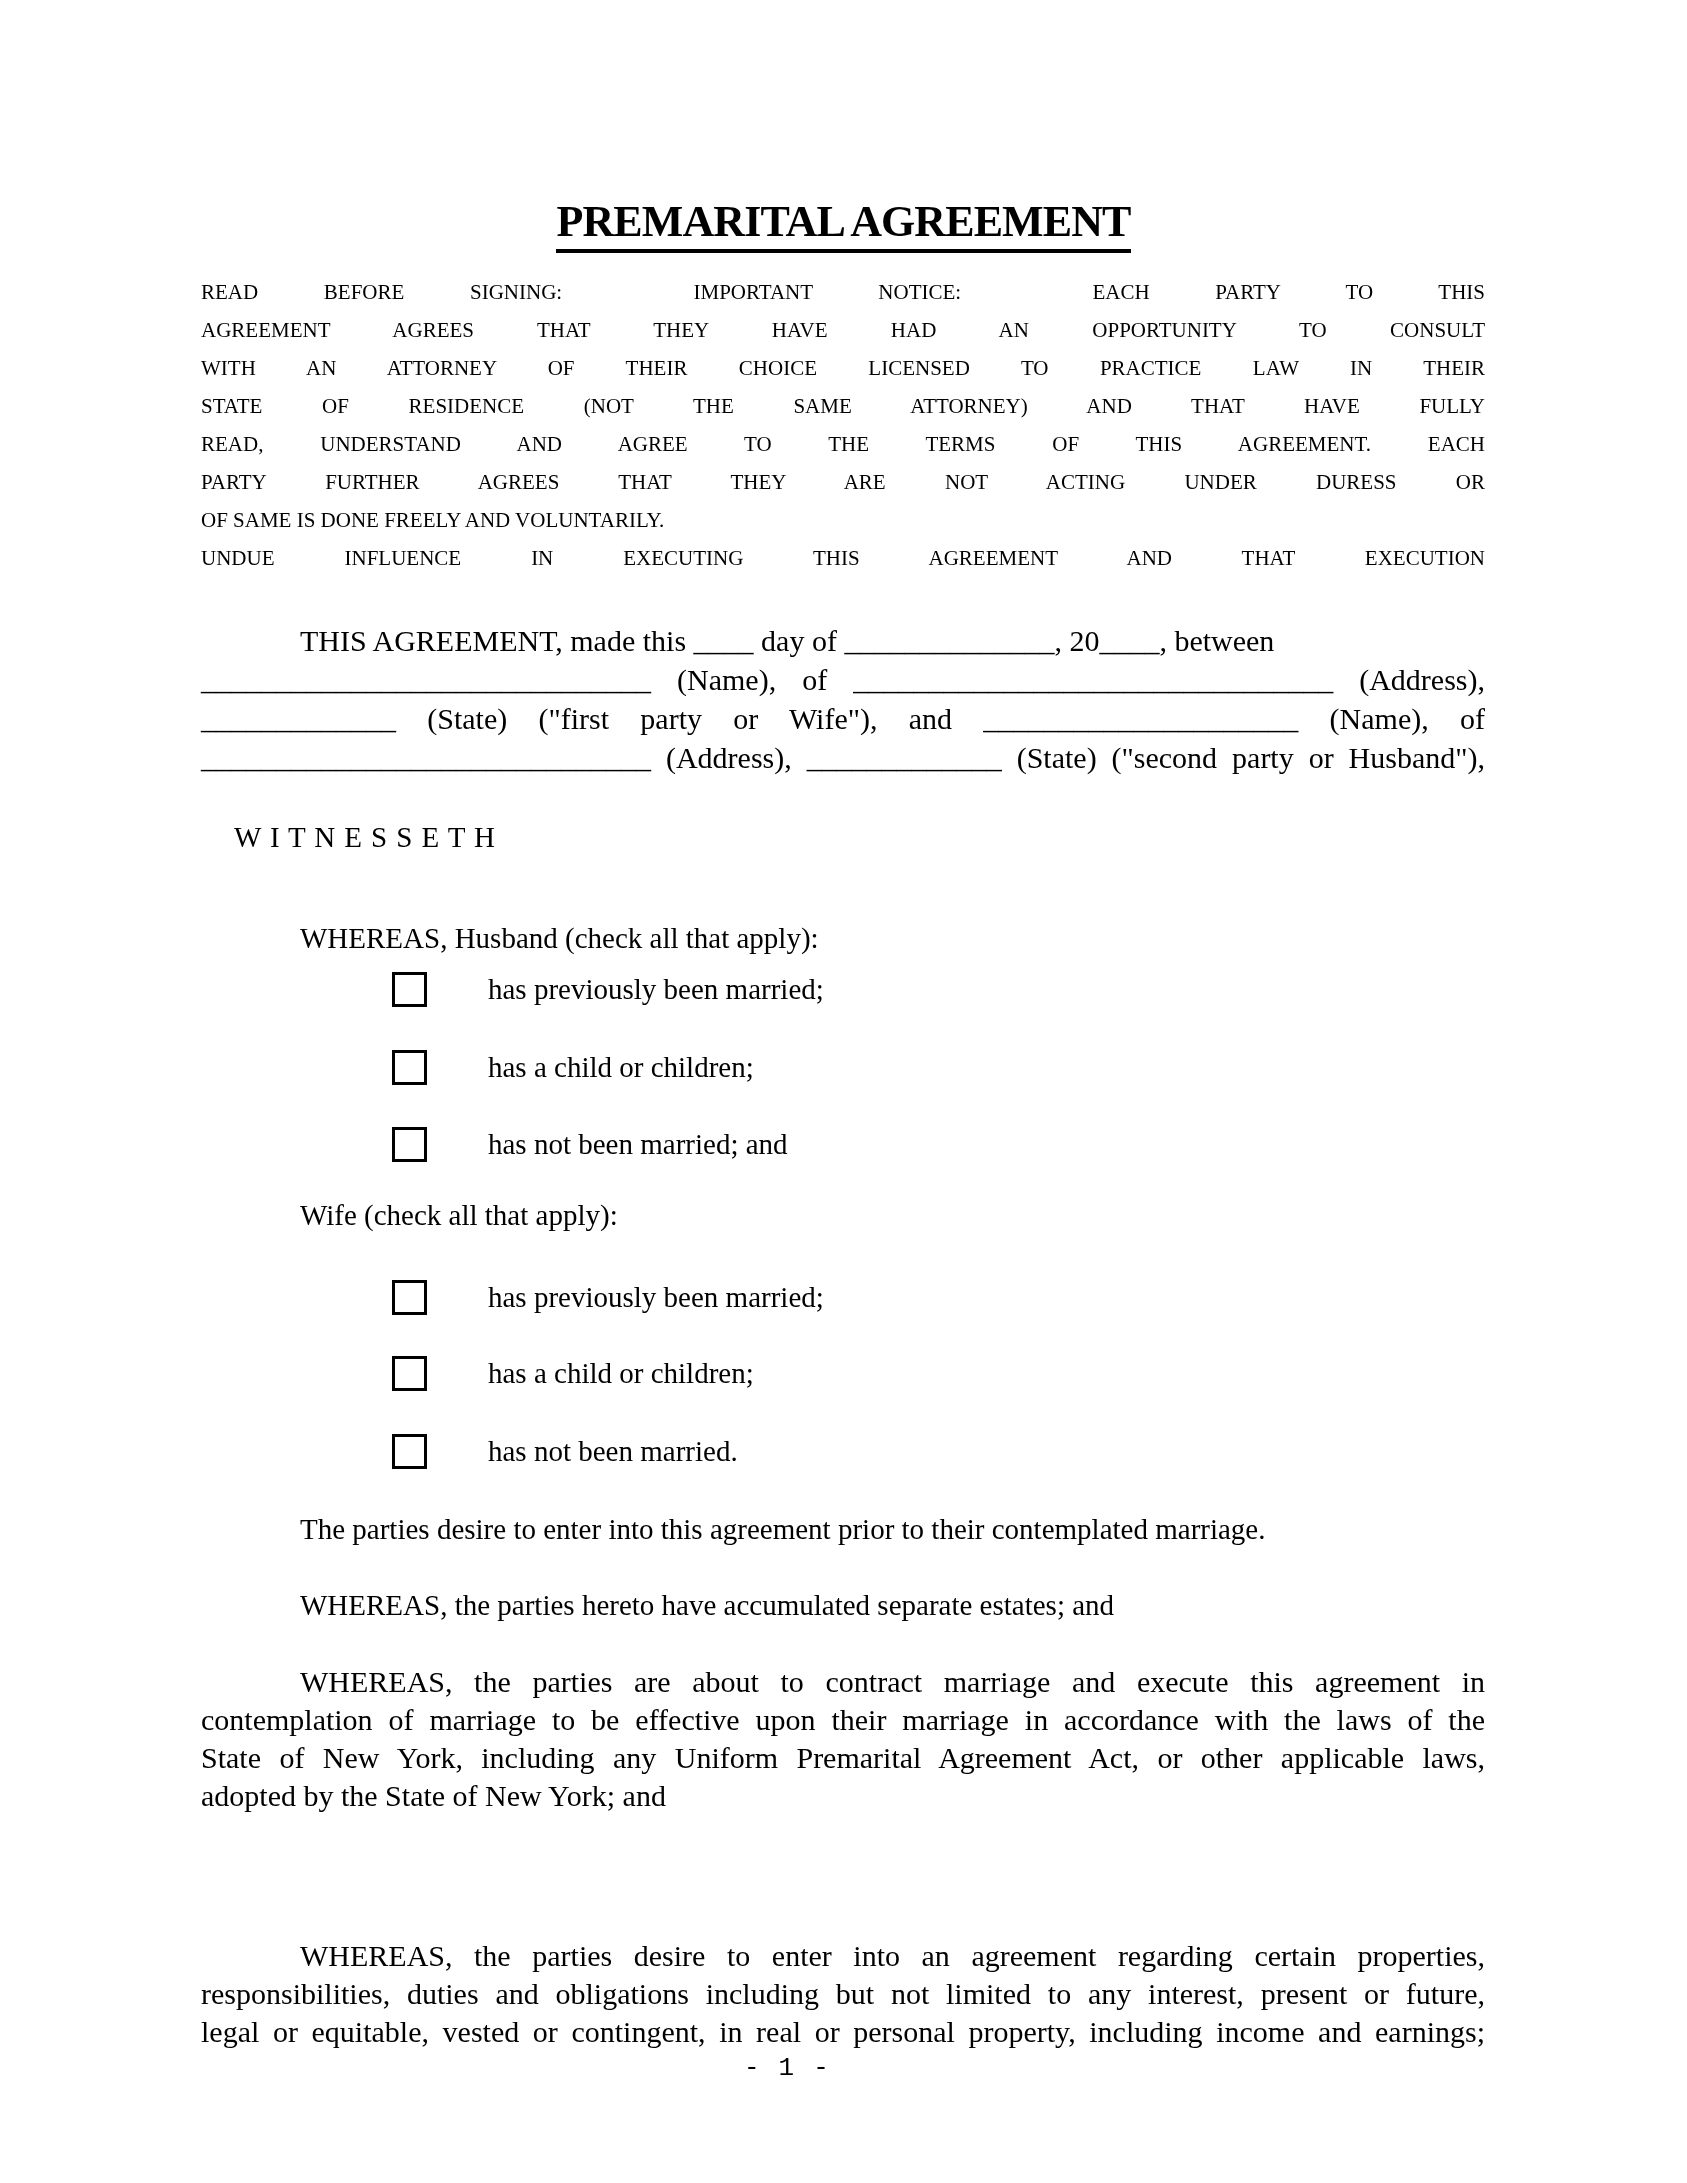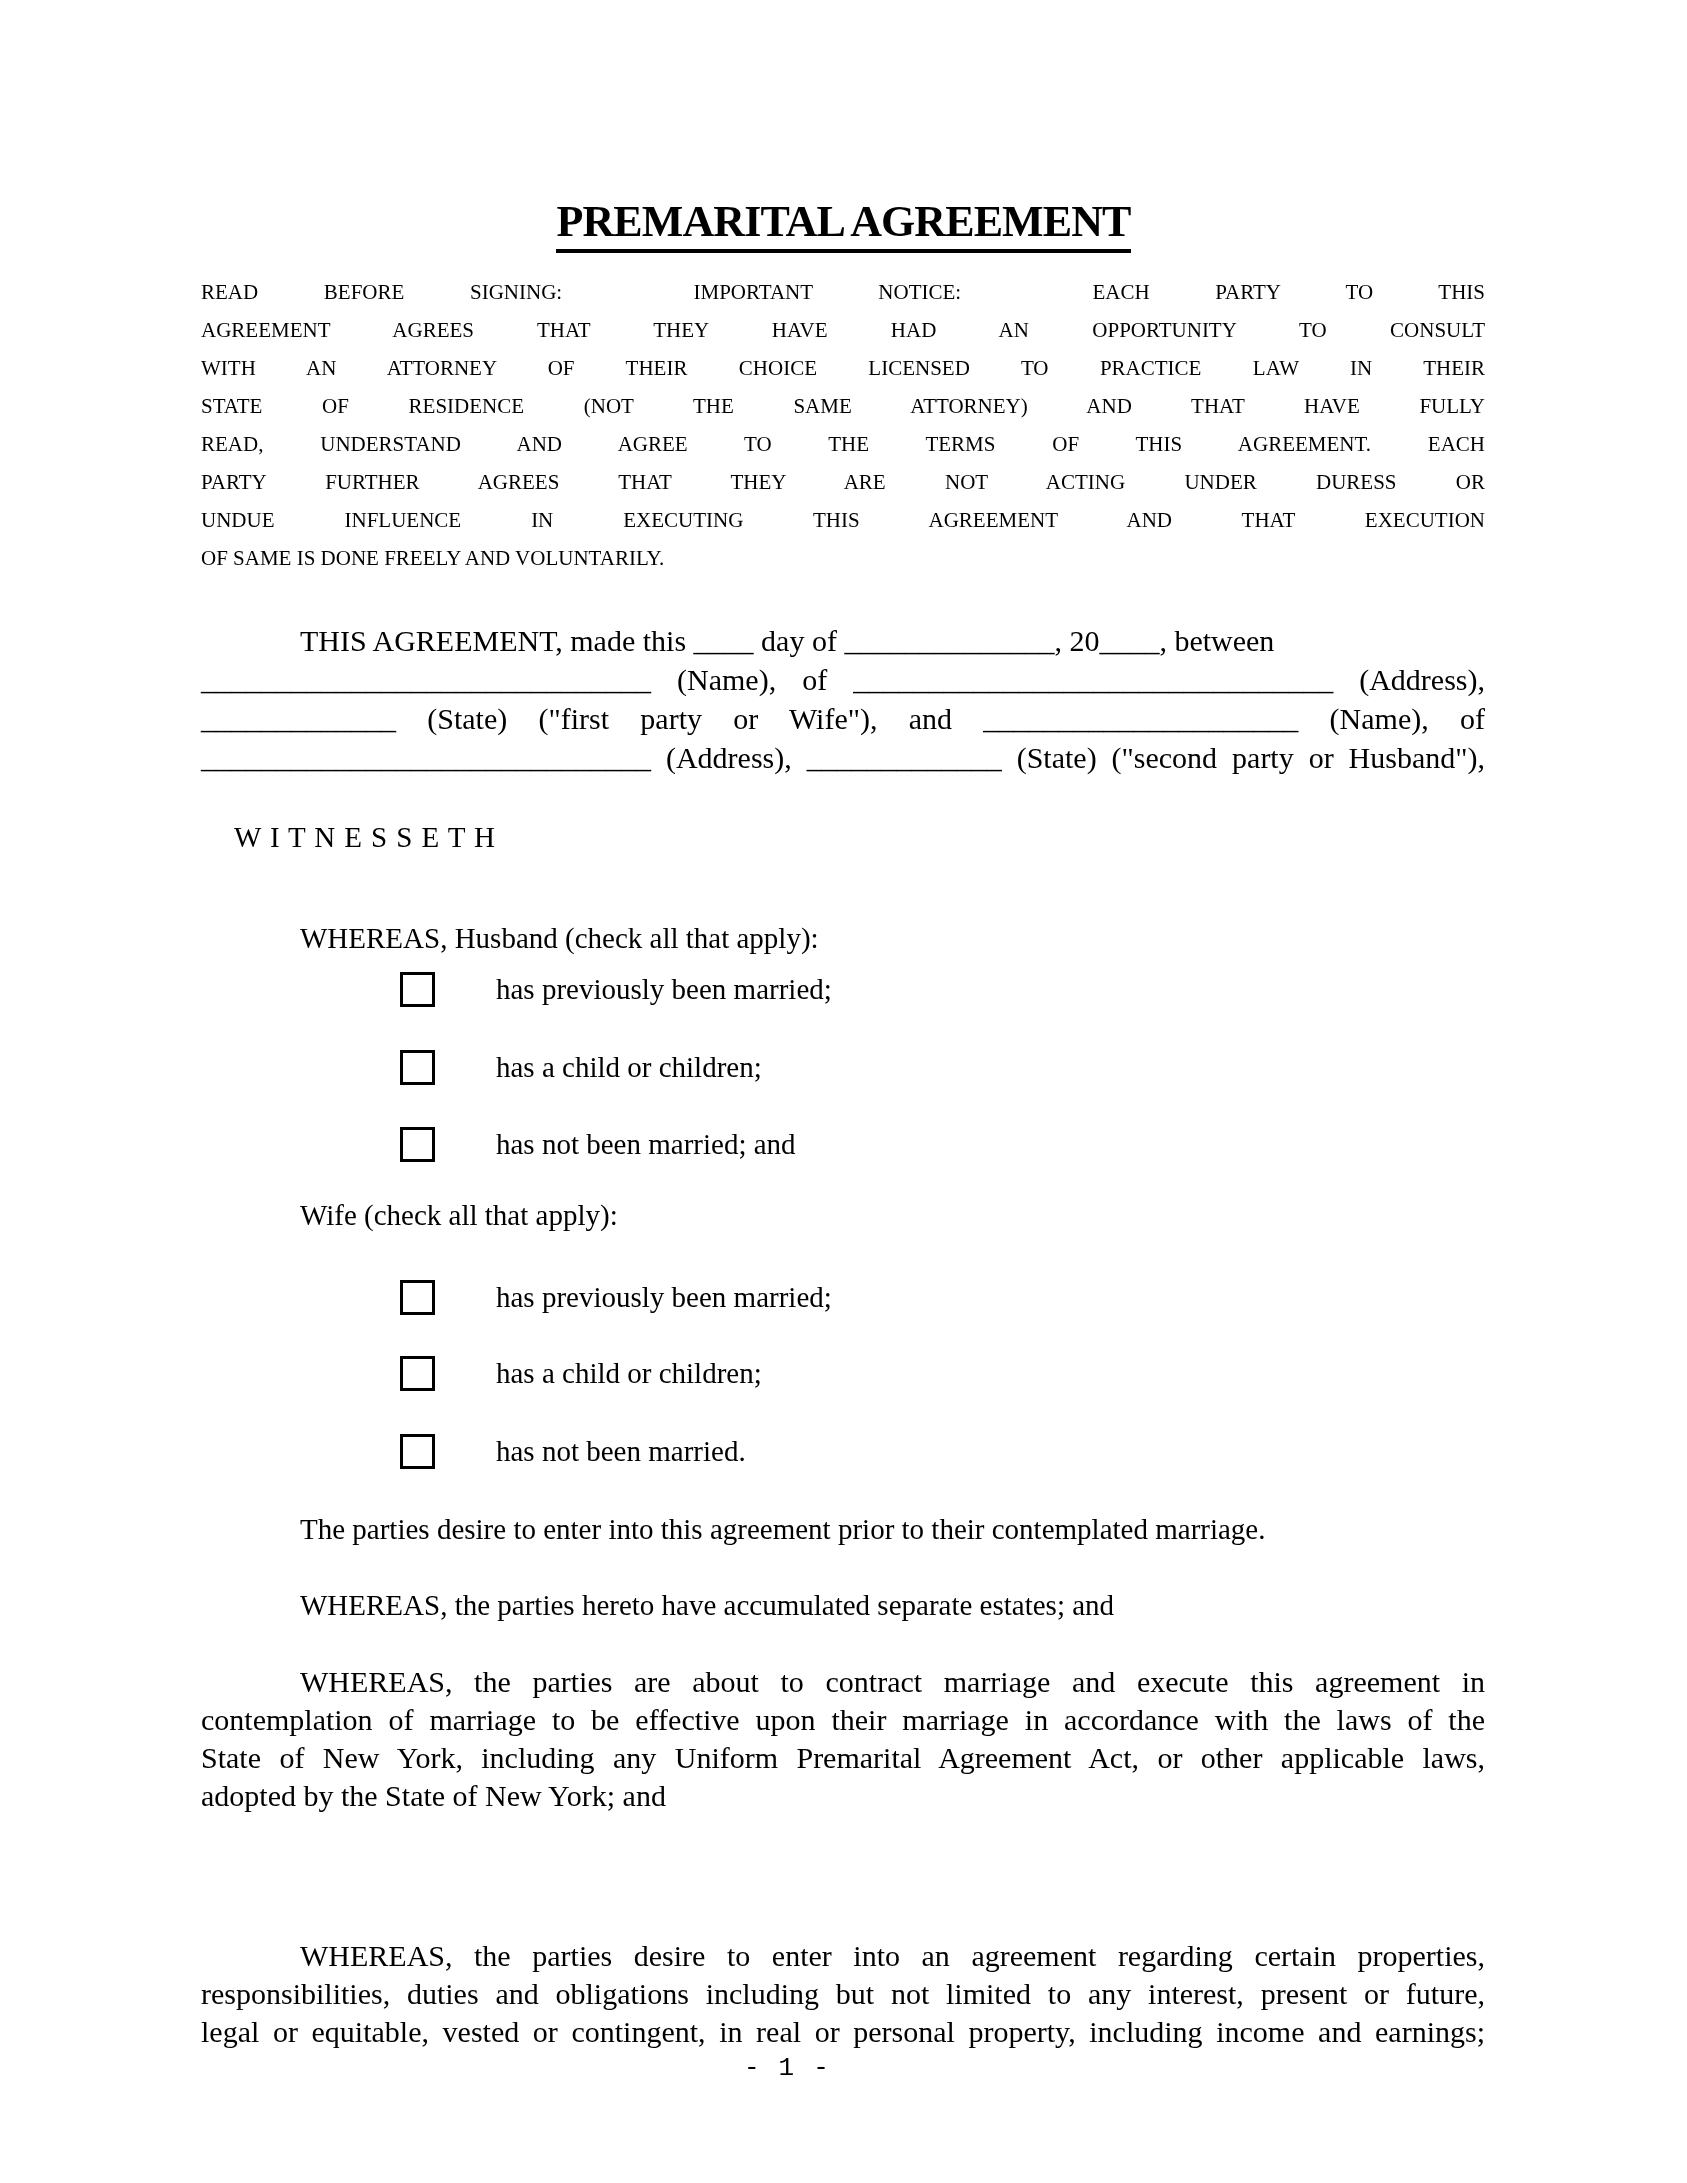--- a/index.html
+++ b/index.html
@@ -34,21 +34,21 @@
     font-size:29px; line-height:37px;
   }
   .witnesseth{ top:819px; letter-spacing:0.9px;margin-left:33px; }
   .h-heading{ top:920px; text-indent:99px; }
   .w-heading{ top:1197px; text-indent:99px; }
   .desire{ top:1511px; text-indent:99px; }
   .estates{ top:1587px; text-indent:99px; }
   .contract{ top:1663px; }
   .properties{ top:1937px; }
   .cbrow{
-    position:absolute; left:400px; height:35px;
+    position:absolute; left:392px; height:35px;
     display:flex; align-items:center;
   }
   .cbox{
     display:inline-block; width:35px; height:35px;
     border:3.5px solid #000; box-sizing:border-box;
     background:#fff; flex:0 0 auto;
   }
   .cblabel{
     margin-left:61px; font-size:29px; line-height:35px; white-space:nowrap;
   }
@@ -69,22 +69,22 @@
     <span class="u">PREMARITAL AGREEMENT</span>
   </div>
 
   <div class="block notice">
     <div class="line just">READ BEFORE SIGNING:&nbsp; IMPORTANT NOTICE:&nbsp; EACH PARTY TO THIS</div>
     <div class="line just">AGREEMENT AGREES THAT THEY HAVE HAD AN OPPORTUNITY TO CONSULT</div>
     <div class="line just">WITH AN ATTORNEY OF THEIR CHOICE LICENSED TO PRACTICE LAW IN THEIR</div>
     <div class="line just">STATE OF RESIDENCE (NOT THE SAME ATTORNEY) AND THAT HAVE FULLY</div>
     <div class="line just">READ, UNDERSTAND AND AGREE TO THE TERMS OF THIS AGREEMENT. EACH</div>
     <div class="line just">PARTY FURTHER AGREES THAT THEY ARE NOT ACTING UNDER DURESS OR</div>
+    <div class="line">OF SAME IS DONE FREELY AND VOLUNTARILY.</div>
     <div class="line just">UNDUE INFLUENCE IN EXECUTING THIS AGREEMENT AND THAT EXECUTION</div>
-    <div class="line">OF SAME IS DONE FREELY AND VOLUNTARILY.</div>
   </div>
 
   <div class="block intro">
     <div class="line indent">THIS AGREEMENT, made this ____ day of ______________, 20____, between</div>
     <div class="line just">______________________________ (Name), of ________________________________ (Address),</div>
     <div class="line just">_____________ (State) ("first party or Wife"), and _____________________ (Name), of</div>
     <div class="line just">______________________________ (Address), _____________ (State) ("second party or Husband"),</div>
   </div>
 
   <div class="single witnesseth">W I T N E S S E T H</div>

